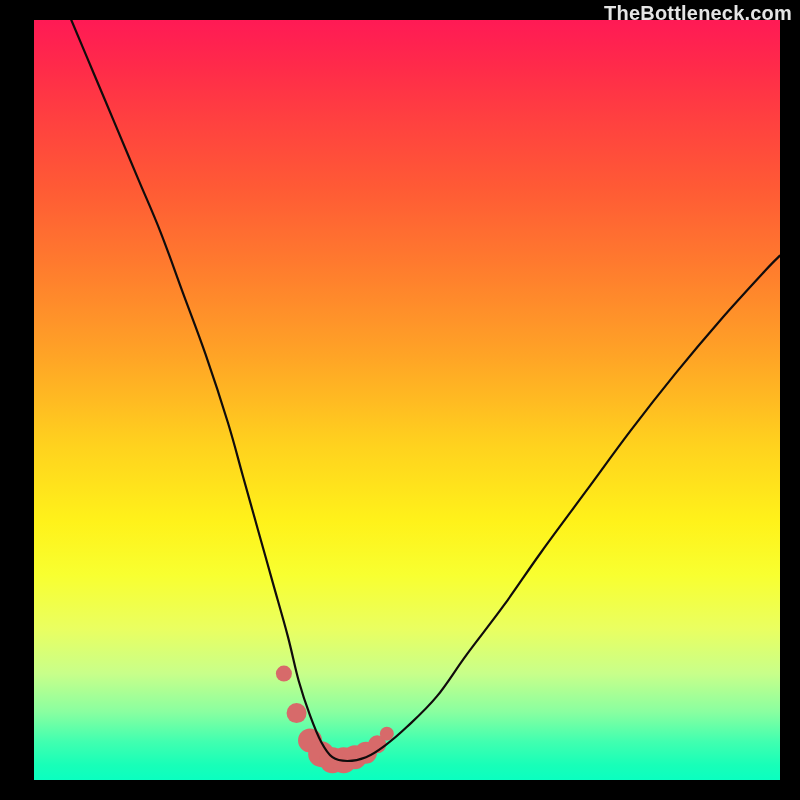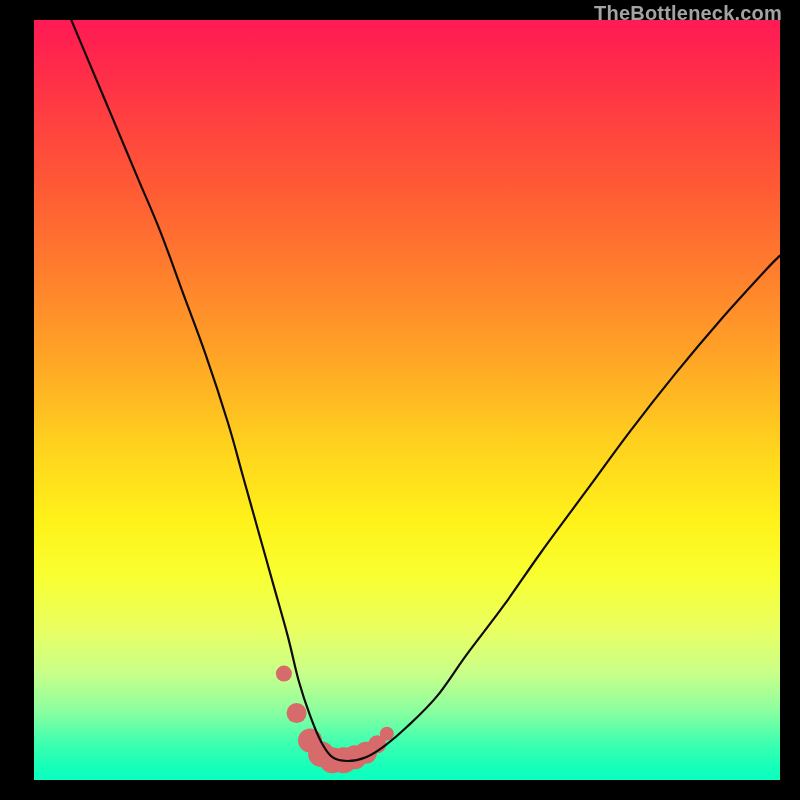--- a/index.html
+++ b/index.html
@@ -38,22 +38,22 @@
       #c8ff8a 86%,
       #8affa0 91%,
       #40ffb0 95%,
       #18ffb8 98%,
       #0affc0 100%
     );
   }
   .watermark {
     position: absolute;
     top: 2px;
-    right: 18px;
-    color: #a3a3a3;
+    right: 8px;
+    color: #e5e5e5;
     font-size: 20px;
     font-weight: 600;
     letter-spacing: 0.2px;
   }
   svg.curve {
     position: absolute;
     left: 0; top: 0;
     width: 746px;
     height: 760px;
   }

